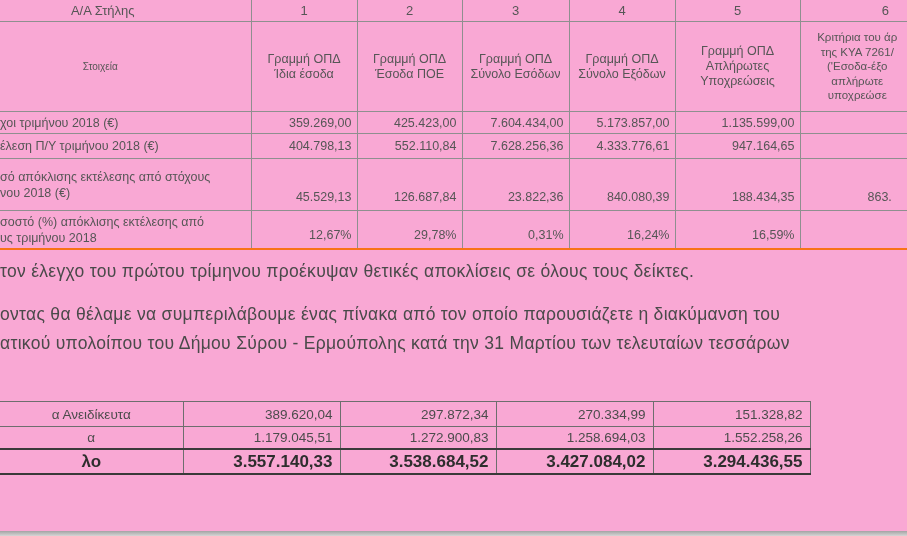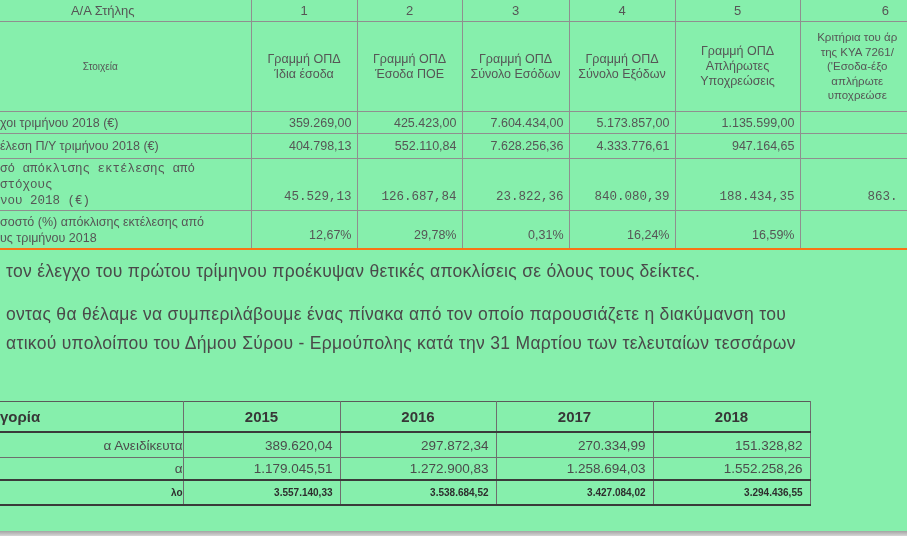--- a/index.html
+++ b/index.html
@@ -1,62 +1,62 @@
 <!DOCTYPE html>
 <html><head>
 <meta charset="utf-8">
 <style>
   html,body{margin:0;padding:0;}
   body{font-family:"Liberation Sans",sans-serif;background:#ffffff;}
-  .page{position:relative;width:907px;height:536px;background:#86efac;overflow:hidden;}
+  .page{position:relative;width:907px;height:536px;background:#f9a8d4;overflow:hidden;}
 
   
   .t1{position:absolute;left:0;top:0;width:970px;border-collapse:collapse;table-layout:fixed;
       color:#565656;}
   .t1 td{border:1px solid #8f8f8f;font-size:12.5px;overflow:hidden;vertical-align:middle;padding:0;}
   .t1 tr td:first-child{border-left:none;}
   .t1 tr:first-child td{border-top:none;}
   .t1 tr td:last-child{border-right:none;}
   .t1 tr.rA td{height:21px;text-align:center;font-size:13px;}
   .t1 tr.rA td.lblh{padding-right:45px;}
   .t1 tr.rB td{height:89px;text-align:center;line-height:15px;}
   .t1 tr.rB td.lblh{padding-right:50px;font-size:10px;}
   .t1 tr.rB td.c6h{font-size:11.5px;line-height:14.5px;padding-right:56px;}
   .t1 tr.r0 td{height:21px;}
   .t1 tr.r1 td{height:24px;}
-  .t1 tr.r2 td{height:45px;font-family:Liberation Mono, monospace;}
+  .t1 tr.r2 td{height:45px;}
   .t1 tr.r3 td{height:31px;}
   .t1 tr.r3 td{border-bottom:2px solid #f97316;margin-top:44px;}
   .t1 td.lab{text-align:left;line-height:16px;}
   .t1 td.num{text-align:right;padding-right:5px;}
   .t1 td.vb{vertical-align:bottom;padding-bottom:6px;}
   .t1 td.c6v{text-align:left;padding-left:67px;}
 
   
   .para{position:absolute;left:0;color:#4a4a4a;font-size:17.5px;letter-spacing:0.3px;
-        white-space:nowrap;margin-left:6px;}
+        white-space:nowrap;}
   #p1{top:261px;}
   #p2a{top:304px;}
   #p2b{top:333px;}
 
   
   .t2{position:absolute;left:0;top:401px;width:810px;border-collapse:collapse;table-layout:fixed;
       color:#4c4c4c;}
   .t2 td{border:1px solid #6e6e6e;font-size:13.5px;padding:0;vertical-align:middle;overflow:hidden;}
   .t2 tr td:first-child{border-left:none;}
   .t2 tr.h td{height:29px;border-top:1px solid #5a5a5a;border-bottom:2px solid #3a3a3a;
       font-weight:bold;font-size:15px;color:#373737;text-align:center;}
   .t2 tr.h td:first-child{text-align:left;}
   .t2 tr.d0 td{height:24px;}
   .t2 tr.d1 td{height:24px;}
   .t2 tr.d2 td{height:21px;}
   .t2 tr.tt td{height:23px;border-top:2px solid #3a3a3a;border-bottom:2px solid #3a3a3a;
-      font-weight:bold;font-size:10px;color:#2e2e2e;}
+      font-weight:bold;font-size:17px;color:#2e2e2e;}
   .t2 td.num{text-align:right;padding-right:7px;}
-  .t2 td.lab{text-align:right;}
+  .t2 td.lab{text-align:center;}
 
   
   .scan-strip{position:absolute;left:0;right:0;bottom:0;height:5px;
       background:linear-gradient(to bottom,#a3a3a3,#d6d6d6);}
 </style>
 </head>
 <body>
 
 <div class="page">
 
@@ -230,37 +230,20 @@
 
   <table class="t2">
     <colgroup>
       <col style="width:183px">
         <col style="width:157px">
         <col style="width:156px">
       <col style="width:157px">
         <col style="width:157px">
     </colgroup>
     <tbody id="t2body">
-        <tr class="h">
-          <td class="lab">
-            <div>γορία</div>
-          </td>
-          <td>
-            <div>2015</div>
-          </td>
-          <td>
-            <div>2016</div>
-          </td>
-          <td>
-            <div>2017</div>
-          </td>
-          <td>
-            <div>2018</div>
-          </td>
-        </tr>
         <tr class="d0">
           <td class="lab">
             <div>α Ανειδίκευτα</div>
           </td>
           <td class="num">
             <div>389.620,04</div>
           </td>
           <td class="num">
             <div>297.872,34</div>
           </td>

